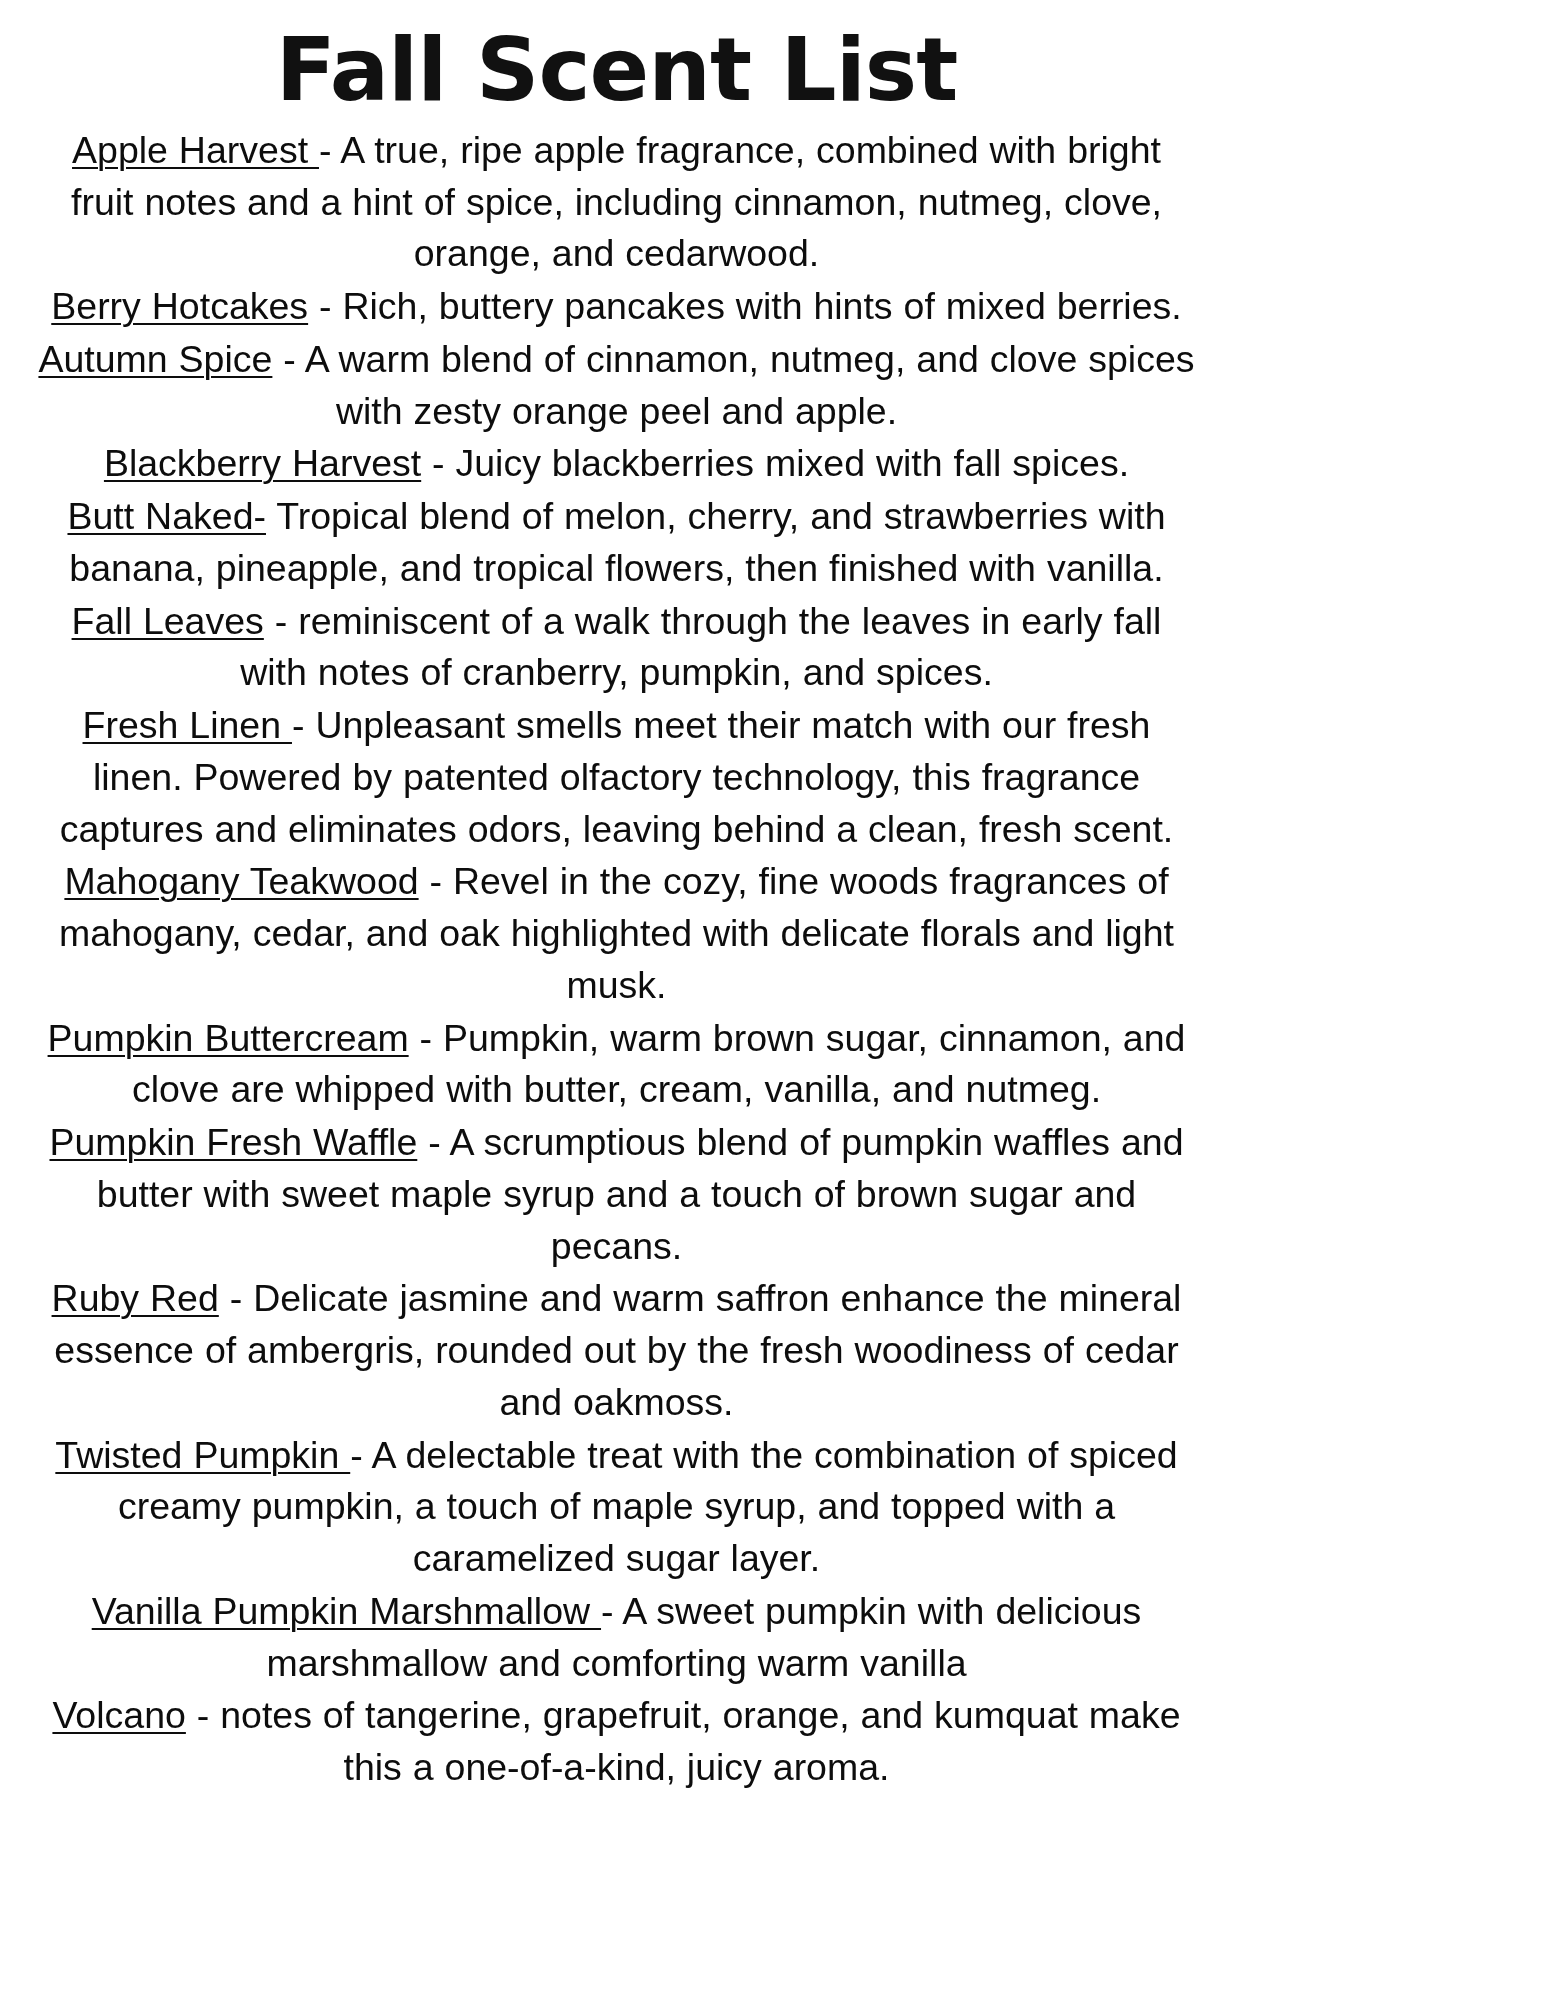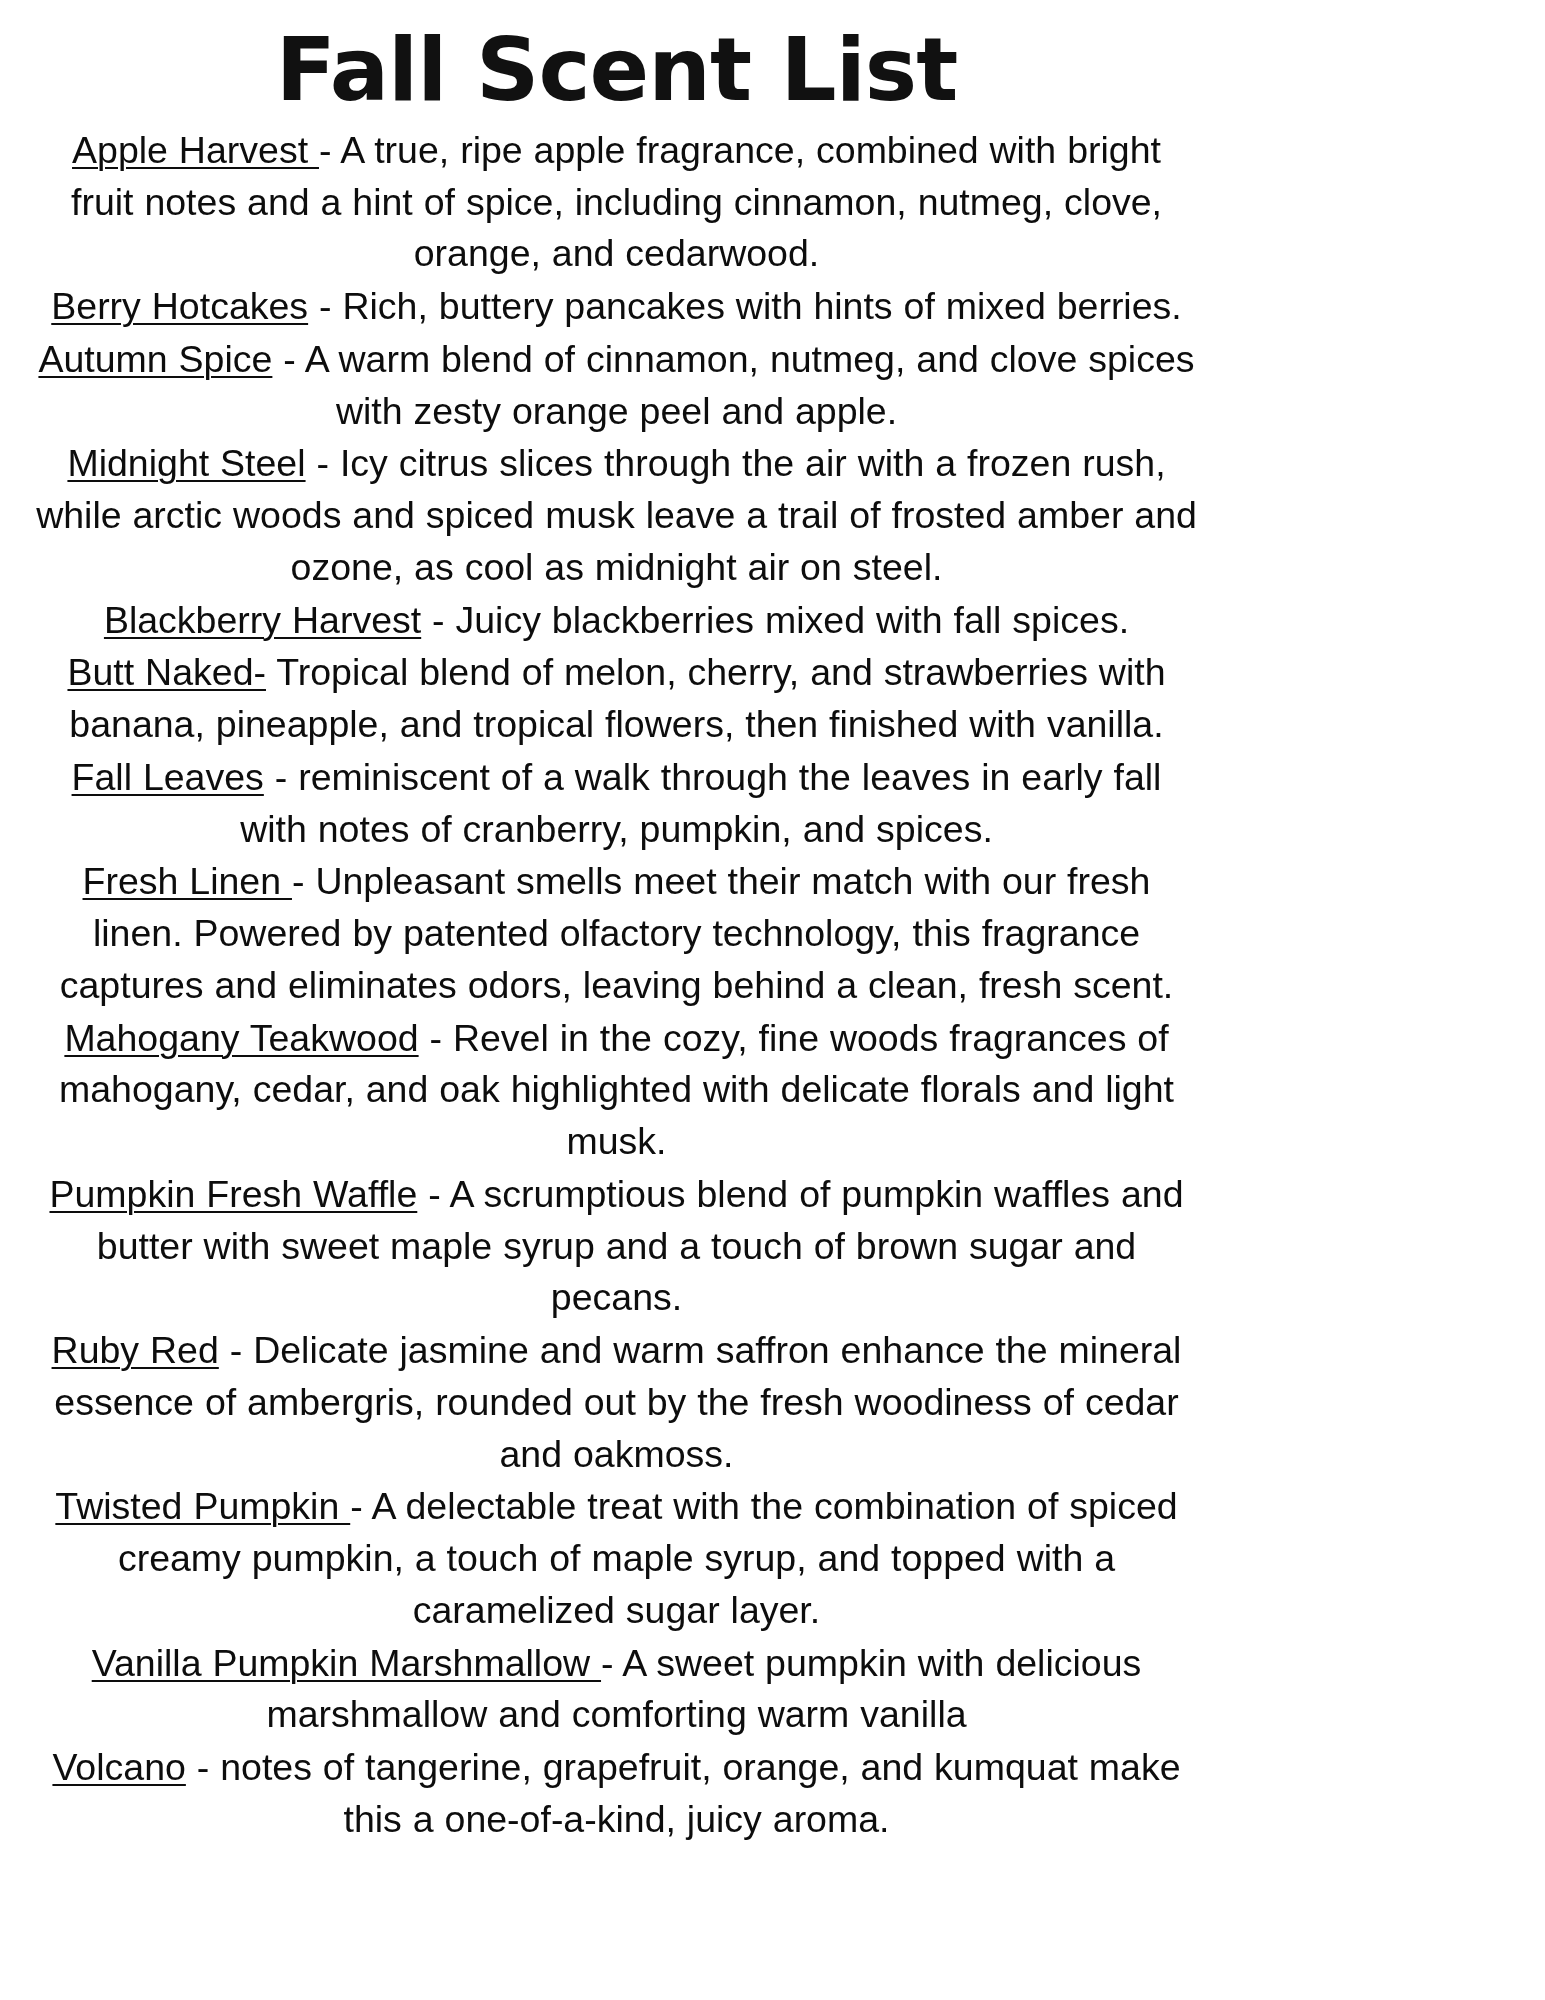--- a/index.html
+++ b/index.html
@@ -55,25 +55,25 @@
 </style>
 </head>
 <body>
 
 <div class="page">
   <h1 class="doc-title">Fall Scent List</h1>
   <ul class="scent-list">
     <li class="scent-item"><span class="scent-name">Apple Harvest </span><span class="scent-desc">- A true, ripe apple fragrance, combined with bright fruit notes and a hint of spice, including cinnamon, nutmeg, clove, orange, and cedarwood.</span></li>
     <li class="scent-item"><span class="scent-name">Berry Hotcakes</span><span class="scent-desc"> - Rich, buttery pancakes with hints of mixed berries.</span></li>
     <li class="scent-item"><span class="scent-name">Autumn Spice</span><span class="scent-desc"> - A warm blend of cinnamon, nutmeg, and clove spices with zesty orange peel and apple.</span></li>
-    <li class="scent-item"><span class="scent-name">Midnight Steel</span><span class="scent-desc"> - Icy citrus slices through the air with a frozen rush, while arctic woods and spiced musk leave a trail of frosted amber and ozone, as cool as midnight air on steel.</span></li>
     <li class="scent-item"><span class="scent-name">Blackberry Harvest</span><span class="scent-desc"> - Juicy blackberries mixed with fall spices.</span></li>
     <li class="scent-item"><span class="scent-name">Butt Naked-</span><span class="scent-desc"> Tropical blend of melon, cherry, and strawberries with banana, pineapple, and tropical flowers, then finished with vanilla.</span></li>
     <li class="scent-item"><span class="scent-name">Fall Leaves</span><span class="scent-desc"> - reminiscent of a walk through the leaves in early fall with notes of cranberry, pumpkin, and spices.</span></li>
     <li class="scent-item"><span class="scent-name">Fresh Linen </span><span class="scent-desc">- Unpleasant smells meet their match with our fresh linen. Powered by patented olfactory technology, this fragrance captures and eliminates odors, leaving behind a clean, fresh scent.</span></li>
     <li class="scent-item"><span class="scent-name">Mahogany Teakwood</span><span class="scent-desc"> - Revel in the cozy, fine woods fragrances of mahogany, cedar, and oak highlighted with delicate florals and light musk.</span></li>
+    <li class="scent-item"><span class="scent-name">Pumpkin Buttercream</span><span class="scent-desc"> - Pumpkin, warm brown sugar, cinnamon, and clove are whipped with butter, cream, vanilla, and nutmeg.</span></li>
     <li class="scent-item"><span class="scent-name">Pumpkin Fresh Waffle</span><span class="scent-desc"> - A scrumptious blend of pumpkin waffles and butter with sweet maple syrup and a touch of brown sugar and pecans.</span></li>
     <li class="scent-item"><span class="scent-name">Ruby Red</span><span class="scent-desc"> - Delicate jasmine and warm saffron enhance the mineral essence of ambergris, rounded out by the fresh woodiness of cedar and oakmoss.</span></li>
     <li class="scent-item"><span class="scent-name">Twisted Pumpkin </span><span class="scent-desc">- A delectable treat with the combination of spiced creamy pumpkin, a touch of maple syrup, and topped with a caramelized sugar layer.</span></li>
     <li class="scent-item"><span class="scent-name">Vanilla Pumpkin Marshmallow </span><span class="scent-desc">- A sweet pumpkin with delicious marshmallow and comforting warm vanilla</span></li>
     <li class="scent-item"><span class="scent-name">Volcano</span><span class="scent-desc"> - notes of tangerine, grapefruit, orange, and kumquat make this a one-of-a-kind, juicy aroma.</span></li>
   </ul>
 </div>
 
 </body></html>

